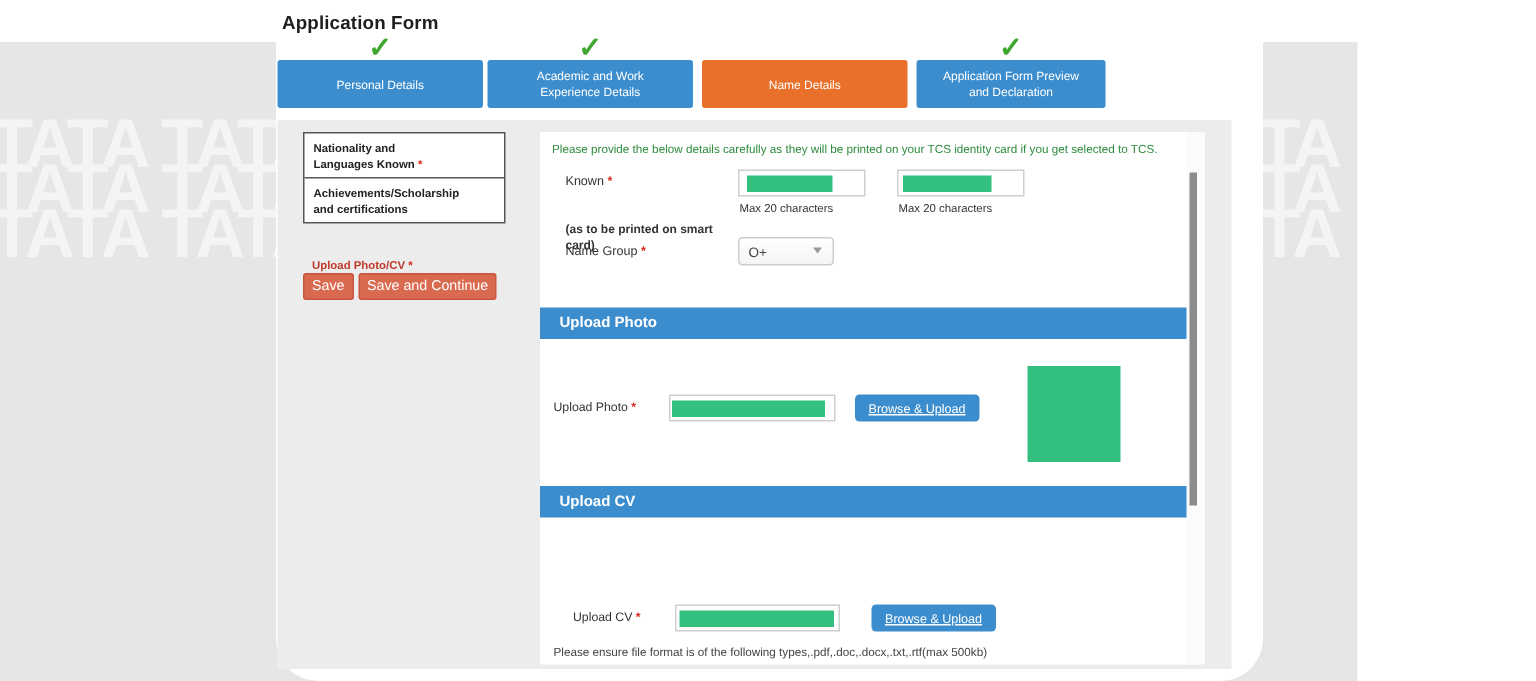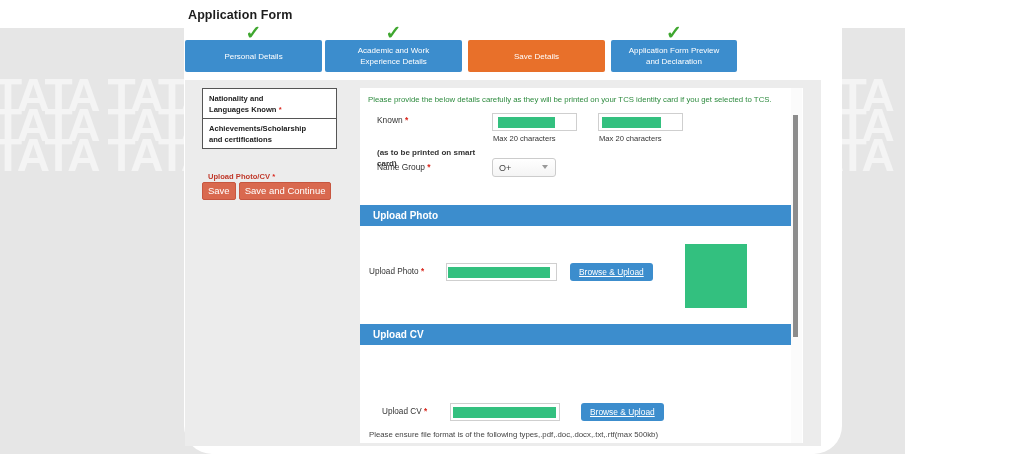--- a/index.html
+++ b/index.html
@@ -332,21 +332,21 @@
   <div id="steps">
     <div class="step" id="step-0" style="left: 0px; width: 137px; background: rgb(60, 141, 205);">
       <span class="check" style="color: rgb(63, 167, 47); display: block;">✓</span>
       <span>Personal Details</span>
     </div>
     <div class="step" id="step-1" style="left: 140px; width: 137px; background: rgb(60, 141, 205);">
       <span class="check" style="color: rgb(63, 167, 47); display: block;">✓</span>
       <span>Academic and Work<br>Experience Details</span>
     </div>
     <div class="step" id="step-2" style="left: 283px; width: 137px; background: rgb(232, 112, 42);">
-      <span>Save Details</span>
+      <span>Name Details</span>
     </div>
     <div class="step" id="step-3" style="left: 426px; width: 126px; background: rgb(60, 141, 205);">
       <span class="check" style="color: rgb(63, 167, 47); display: block;">✓</span>
       <span>Application Form Preview<br>and Declaration</span>
     </div>
   </div>
 
   <div id="workspace">
 
     <div id="left-nav">

